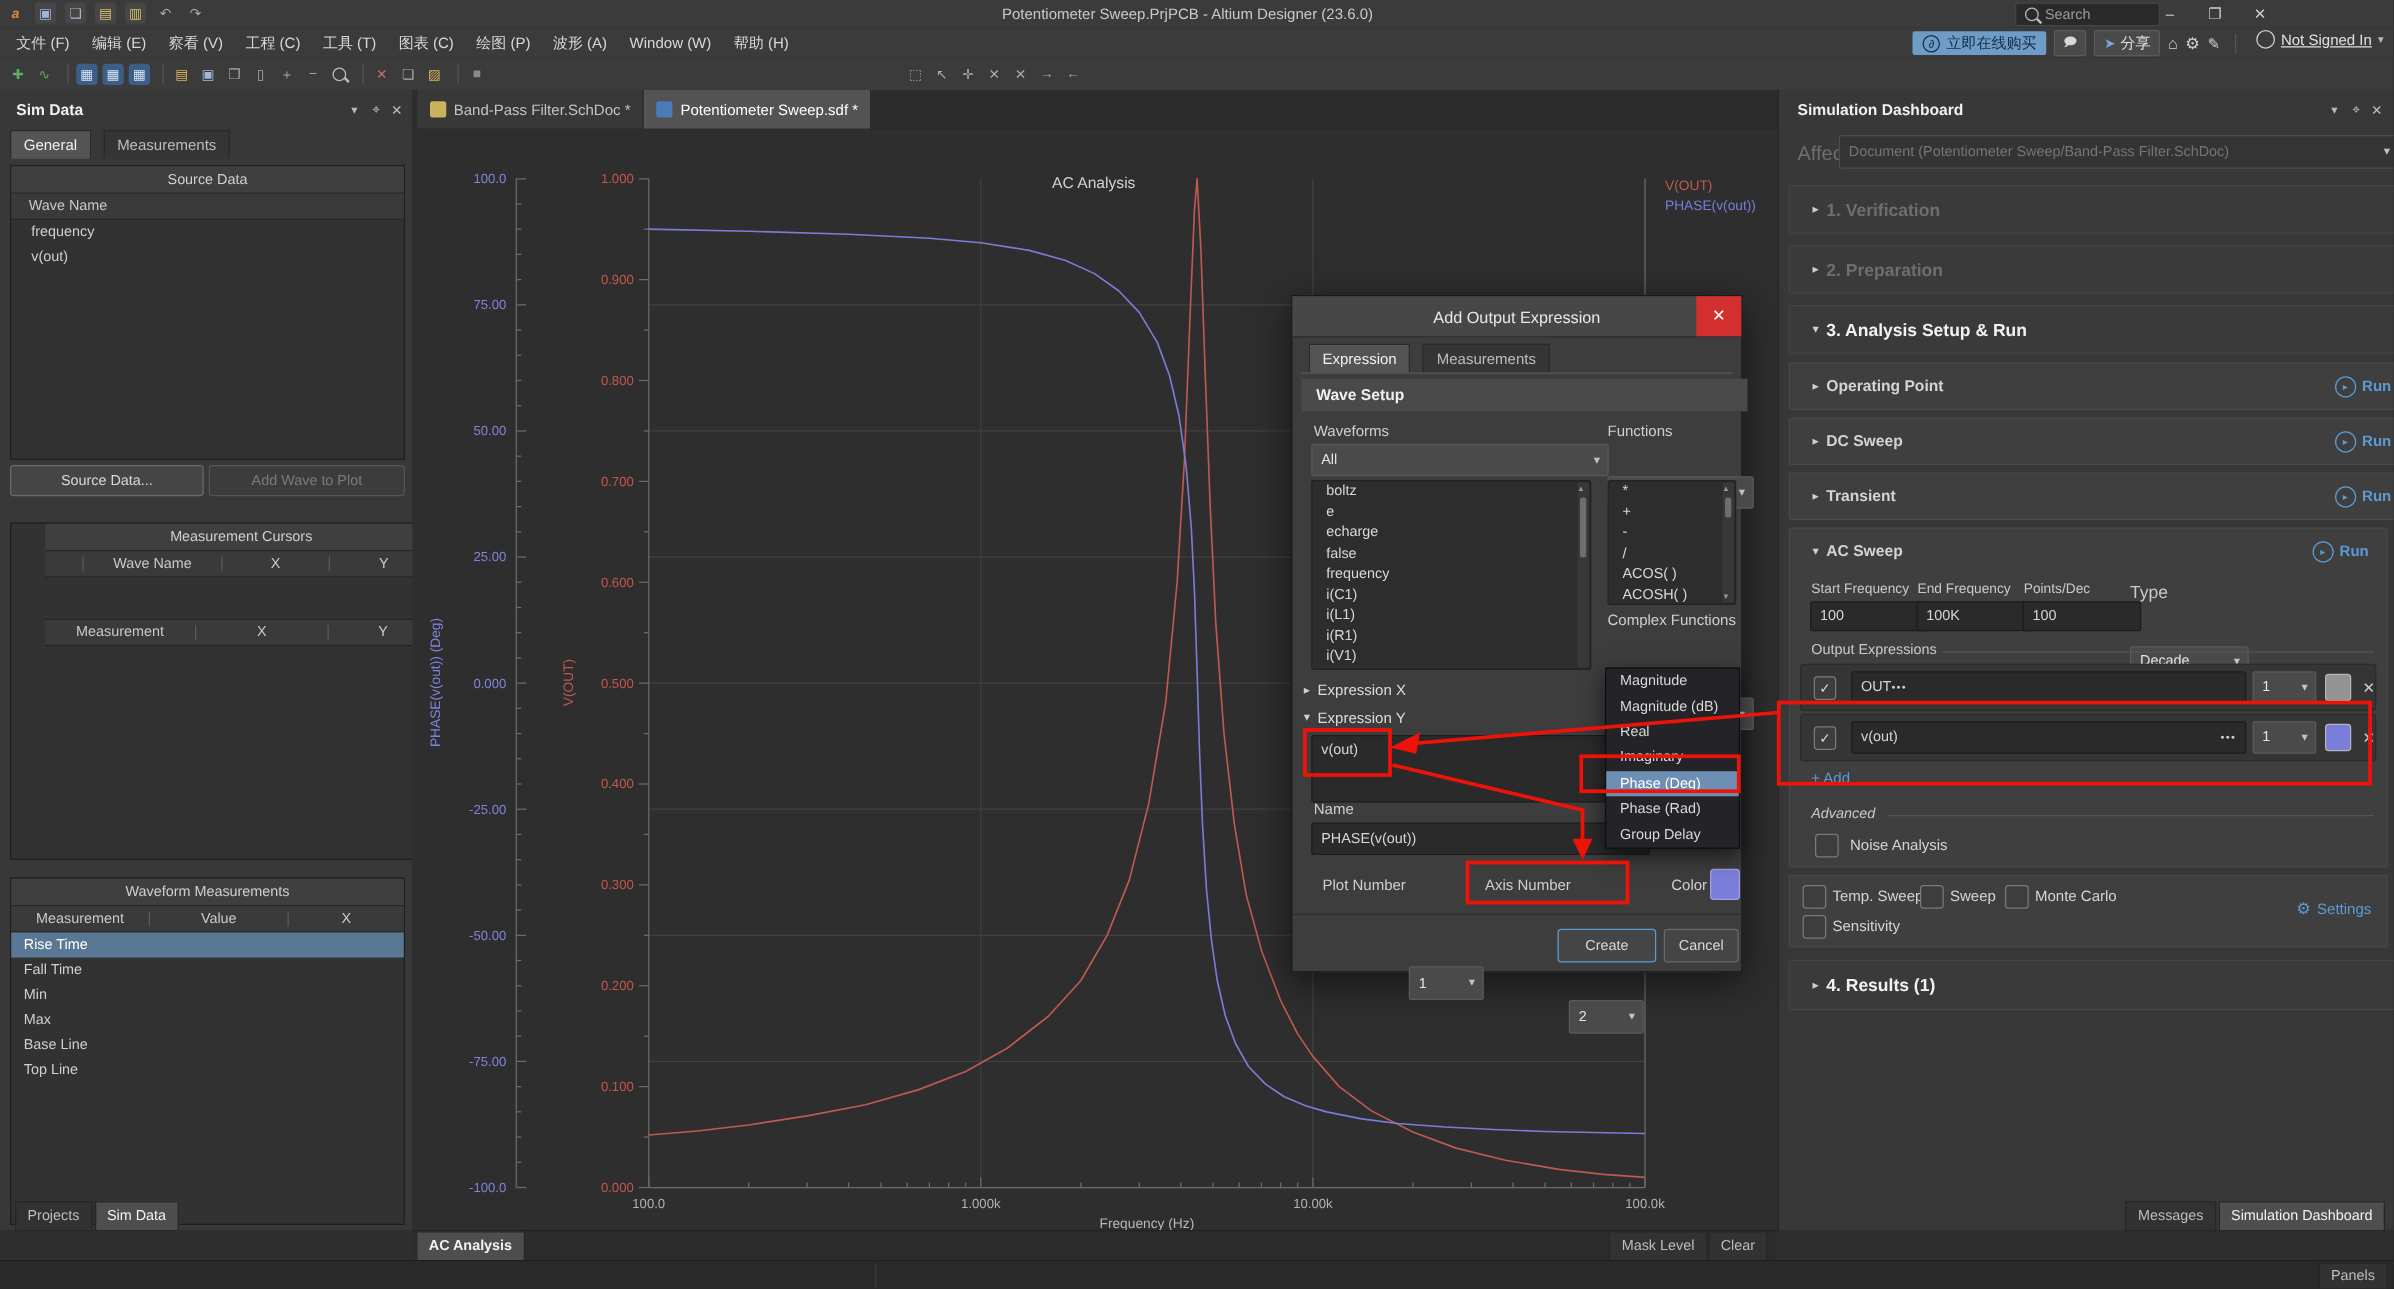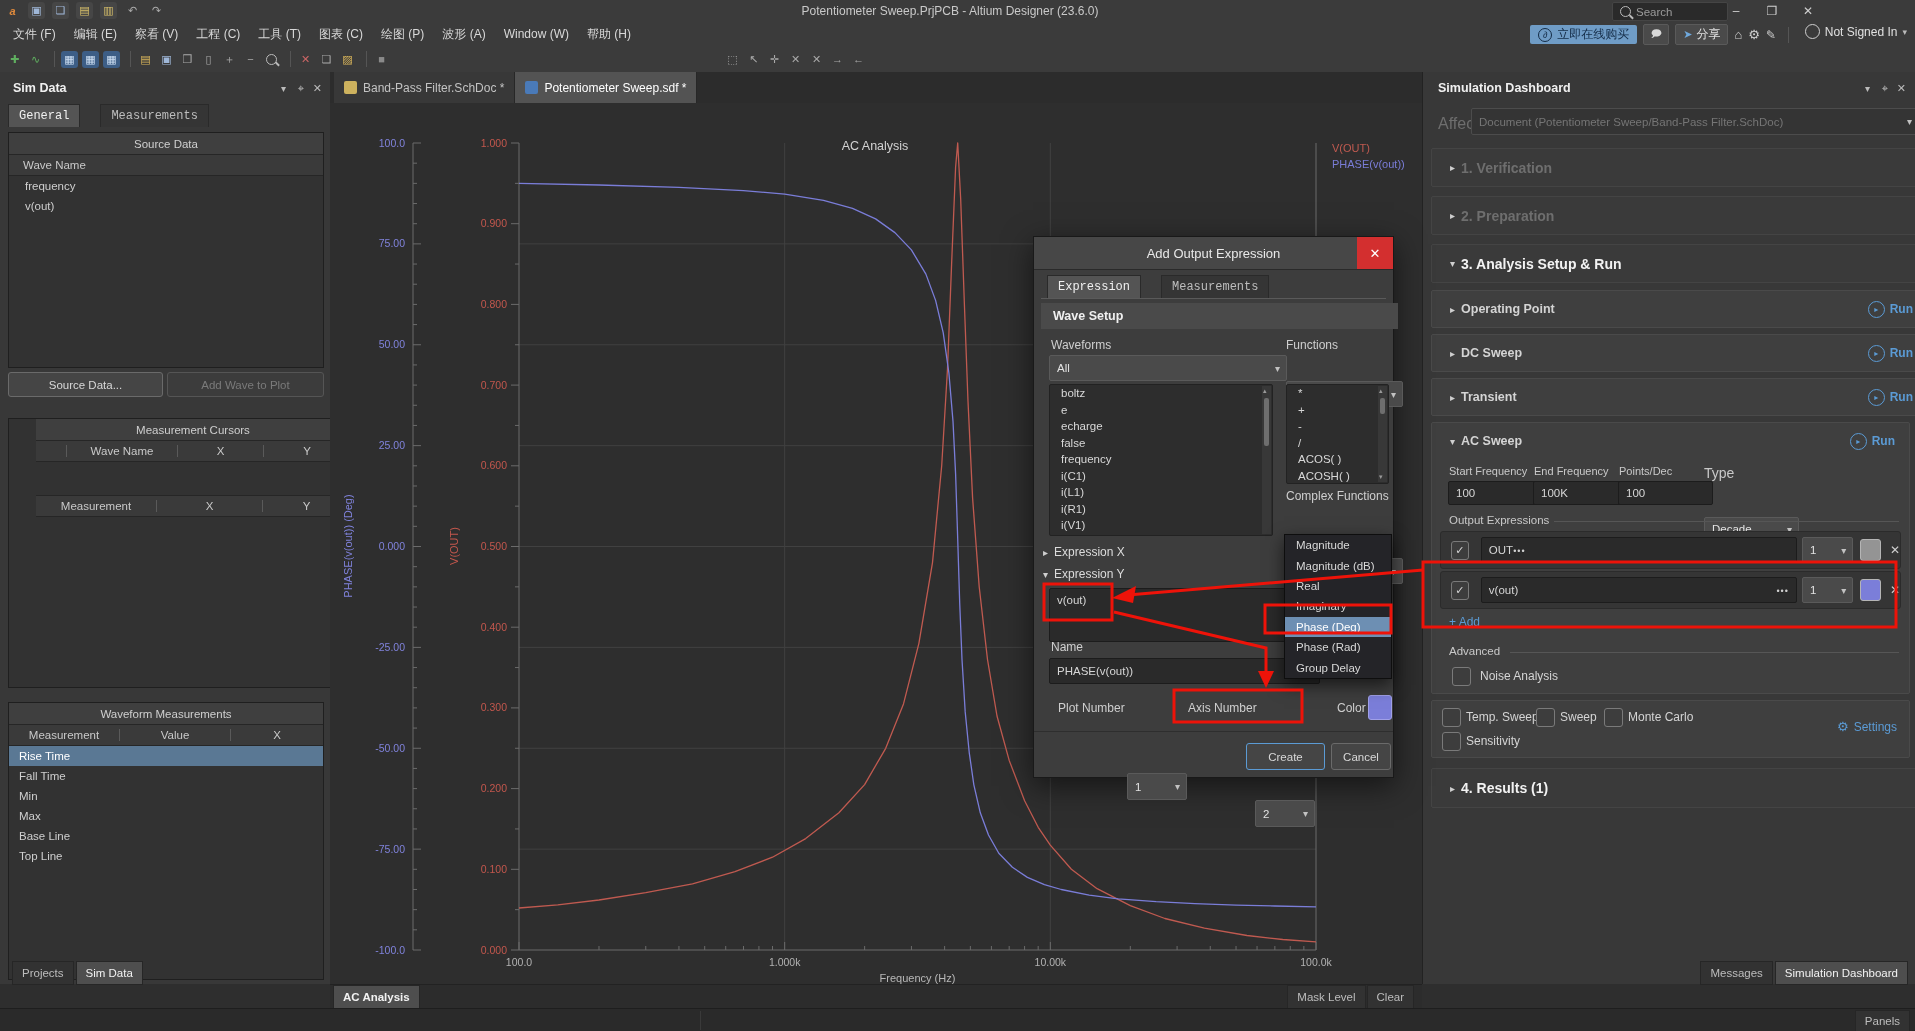--- a/index.html
+++ b/index.html
@@ -16,21 +16,21 @@
   
   .ticon{width:17px;height:17px;border-radius:3px;display:inline-flex;align-items:center;justify-content:center;font-size:11px;color:#a9a9a9;background:#464646;margin-right:4px;}
   .sep{width:1px;height:16px;background:#555;margin:0 6px;}
   .mag{width:9px;height:9px;border:1.5px solid #bbb;border-radius:50%;position:relative;display:inline-block;}
   .mag::after{content:"";position:absolute;width:5px;height:1.5px;background:#bbb;transform:rotate(45deg);right:-4px;bottom:-1px;}
 
   
   .menu-item{padding:0 9px;height:24px;display:flex;align-items:center;color:#d8d8d8;cursor:default;}
 
   
-  .ptab{height:22px;padding:0 10px;display:flex;align-items:center;background:#353535;color:#bdbdbd;border:1px solid #2a2a2a;border-bottom:none;margin-right:20px;font-family:Liberation Mono, monospace;}
+  .ptab{height:22px;padding:0 10px;display:flex;align-items:center;background:#353535;color:#bdbdbd;border:1px solid #2a2a2a;border-bottom:none;margin-right:10px;}
   .ptab.on{background:#545454;color:#f0f0f0;}
   .dtab{height:100%;padding:0 10px;display:flex;align-items:center;gap:6px;background:#383838;color:#c3c3c3;border-right:1px solid #272727;font-size:12px;}
   .dtab.on{background:#535353;color:#ffffff;}
   .doc-ic{width:13px;height:13px;border-radius:2px;display:inline-block;}
 
   
   .gbox{position:absolute;border:1px solid #1f1f1f;background:#323232;}
   .ghead{height:21px;background:#3f3f3f;border-bottom:1px solid #262626;display:flex;align-items:center;justify-content:center;color:#cfcfcf;font-size:11.5px;}
   .colrow{height:20px;background:#3a3a3a;border-bottom:1px solid #262626;display:flex;align-items:center;font-size:11.5px;color:#c9c9c9;text-align:center;}
   .cdiv{width:1px;height:12px;background:#5a5a5a;}
@@ -121,21 +121,21 @@
         <span style="color:#6fa8dc;font-size:11px;">➤</span>
         <span>分享</span>
       </div>
       <span style="color:#cfcfcf;font-size:13px;">⌂</span>
       <span style="color:#cfcfcf;font-size:13px;">⚙</span>
       <span style="color:#cfcfcf;font-size:12px;">✎</span>
       <span class="sep"></span>
     </div>
     <div class="abs vc" style="right:8px;top:2px;gap:5px;">
       <span style="width:13px;height:13px;border:1.5px solid #cfcfcf;border-radius:50%;display:inline-block;"></span>
-      <span style="color:#e0e0e0;font-size:12px;">Not Signed In</span>
+      <span style="color:#e0e0e0;font-size:12px;text-decoration:underline;">Not Signed In</span>
       <span style="color:#bbb;font-size:9px;">▾</span>
     </div>
   </div>
 
   <div class="abs bar vc" style="left:0;top:46px;width:1915px;height:26px;border-bottom:1px solid #262626;padding-left:6px;">
     <span class="ticon" style="background:transparent;color:#5fae5f;">✚</span>
     <span class="ticon" style="background:transparent;color:#5fae5f;">∿</span>
     <span class="sep"></span>
     <span class="ticon" style="background:#3d5e86;color:#cfe0f4;">▦</span>
     <span class="ticon" style="background:#3d5e86;color:#cfe0f4;">▦</span>
@@ -478,21 +478,21 @@
         <div class="fld vc" style="margin-left:12px;width:322px;height:24px;justify-content:space-between;">
           <span>v(out)</span>
             <span class="dots"></span>
         </div>
         <div class="combo" style="margin-left:5px;width:38px;height:24px;">1</div>
         <span style="margin-left: 7px; width: 20px; height: 20px; border: 1px solid rgb(181, 181, 181); border-radius: 3px; display: inline-block; background: rgb(123, 126, 217);"></span>
         <span class="xclose" style="margin-left:9px;">✕</span>
       </div>
 
       <div class="abs" style="left:17px;top:192px;color:#5b9bd5;font-size:12px;">+ Add</div>
-      <span class="abs" style="left:17px;top:222px;font-size:11.5px;color:#c9c9c9;">Advanced</span>
+      <span class="abs" style="left:17px;top:222px;font-size:11.5px;color:#c9c9c9;font-style:italic;">Advanced</span>
       <div class="hrule" style="left:78px;top:229px;width:389px;"></div>
       <span class="chk abs" style="left:20px;top:244px;"></span>
       <span class="abs" style="left:48px;top:246px;font-size:12px;">Noise Analysis</span>
     </div>
 
     <div class="card" style="top:628px;height:56px;position:absolute;left:8px;width:477px;">
       <span class="chk abs" style="left:10px;top:7px;"></span>
       <span class="abs" style="left:34px;top:9px;font-size:12px;">Temp. Sweep</span>
       <span class="chk abs" style="left:104px;top:7px;"></span>
       <span class="abs" style="left:128px;top:9px;font-size:12px;">Sweep</span>

